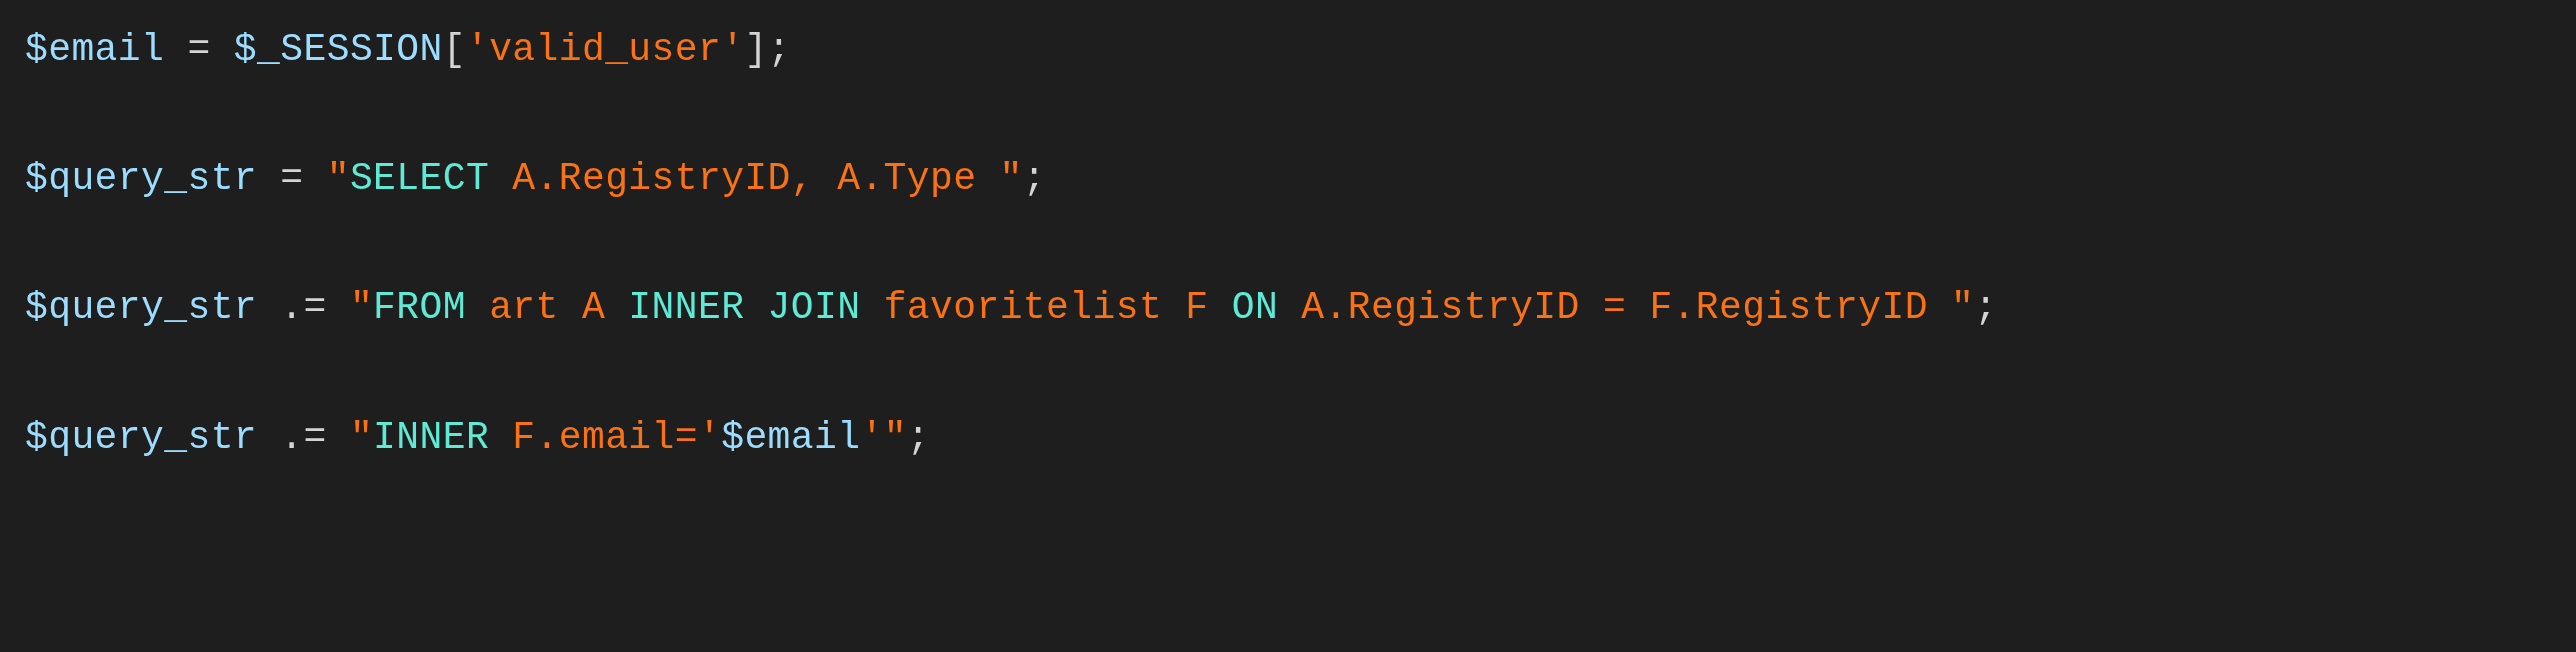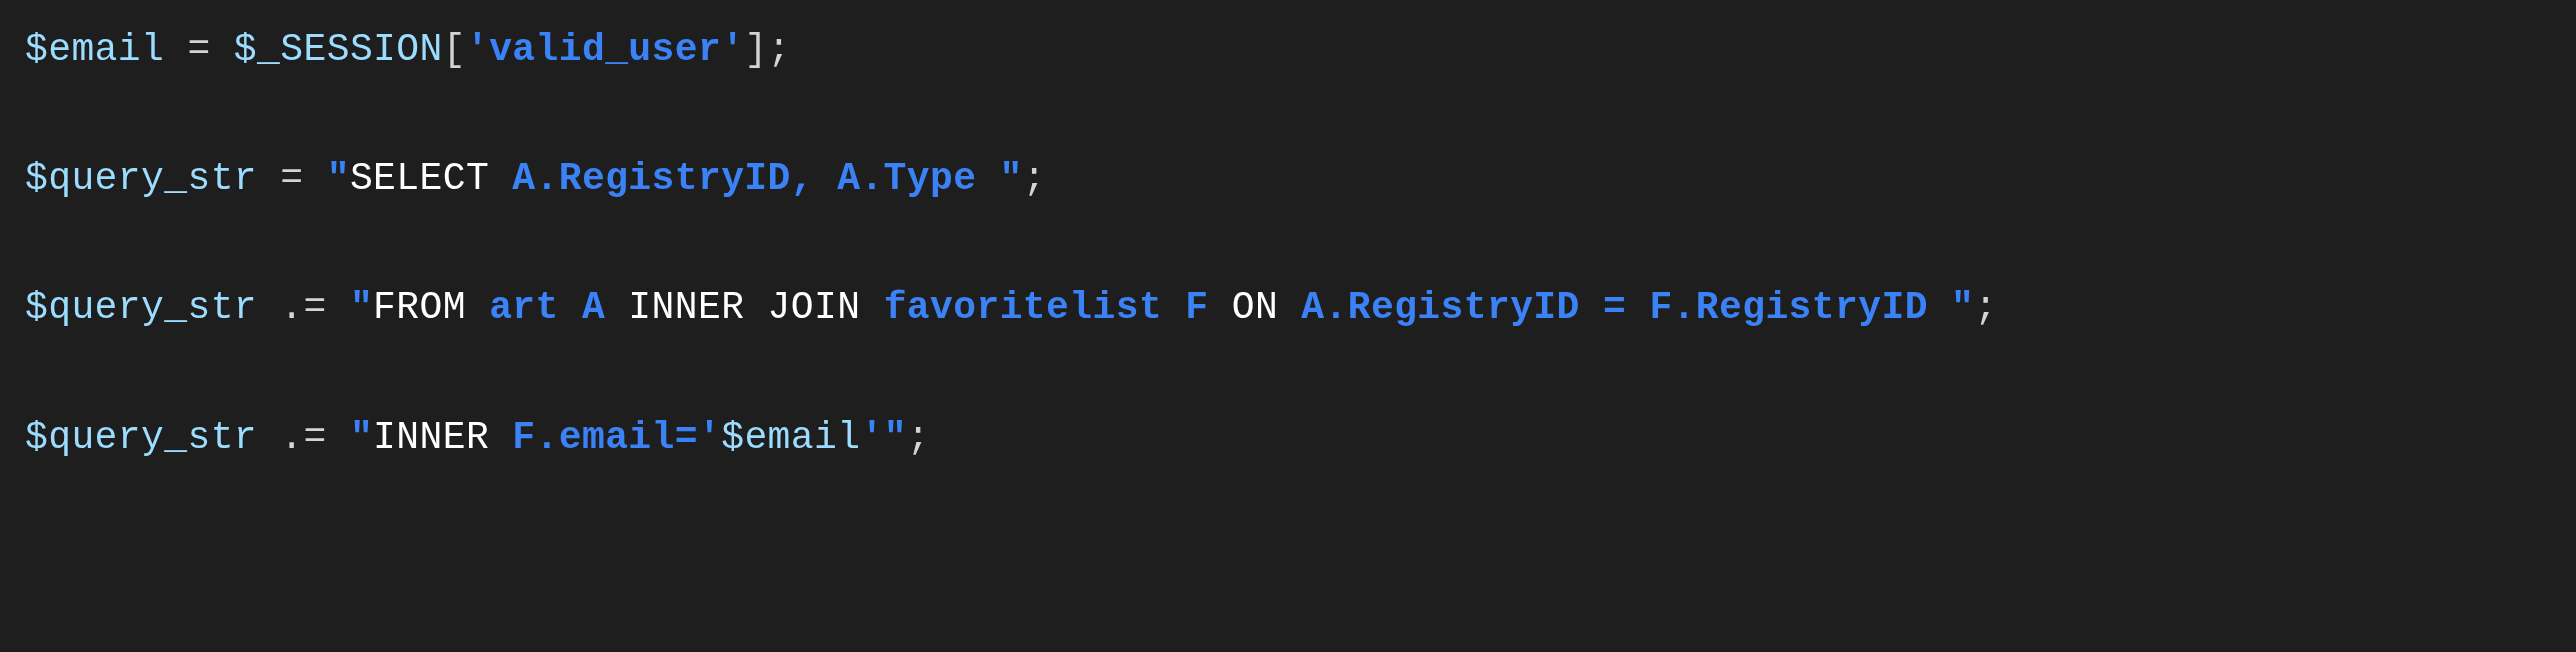--- a/index.html
+++ b/index.html
@@ -17,22 +17,22 @@
     font-size: 38px;
     line-height: 1.7;
     white-space: pre-wrap;
     word-break: break-word;
     color: #d4d4d4;
     letter-spacing: 0.4px;
   }
   .tok-var   { color: #9cdcfe; }
   .tok-op    { color: #d4d4d4; }
   .tok-punct { color: #d4d4d4; }
-  .tok-str   { color: #3b82f6; font-weight: bold; }
-  .tok-kw    { color: #ffffff; }
+  .tok-str   { color: #f97316; }
+  .tok-kw    { color: #5eead4; }
   .tok-strvar{ color: #9cdcfe; }
 </style>
 </head>
 <body>
 
 <pre class="code"><span><span class="tok-var">$email</span><span class="tok-op"> = </span><span class="tok-var">$_SESSION</span><span class="tok-punct">[</span><span class="tok-str">'valid_user'</span><span class="tok-punct">]</span><span class="tok-punct">;</span></span>
 
 <span><span class="tok-var">$query_str</span><span class="tok-op"> = </span><span class="tok-str">"</span><span class="tok-kw">SELECT</span><span class="tok-str"> A.RegistryID, A.Type </span><span class="tok-str">"</span><span class="tok-punct">;</span></span>
 
 <span><span class="tok-var">$query_str</span><span class="tok-op"> .= </span><span class="tok-str">"</span><span class="tok-kw">FROM</span><span class="tok-str"> art A </span><span class="tok-kw">INNER</span><span class="tok-str"> </span><span class="tok-kw">JOIN</span><span class="tok-str"> favoritelist F </span><span class="tok-kw">ON</span><span class="tok-str"> A.RegistryID = F.RegistryID </span><span class="tok-str">"</span><span class="tok-punct">;</span></span>

